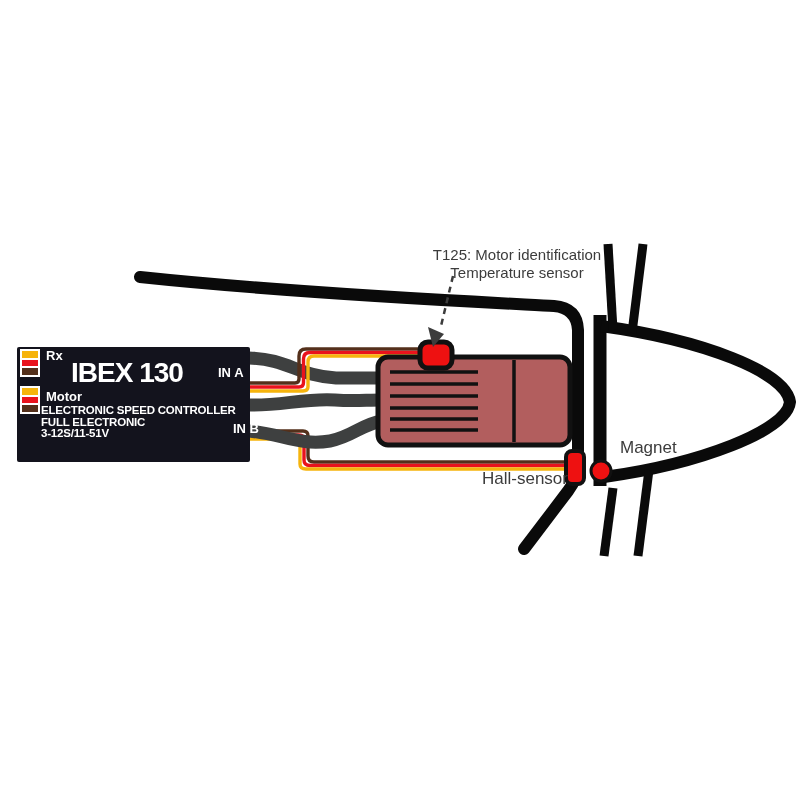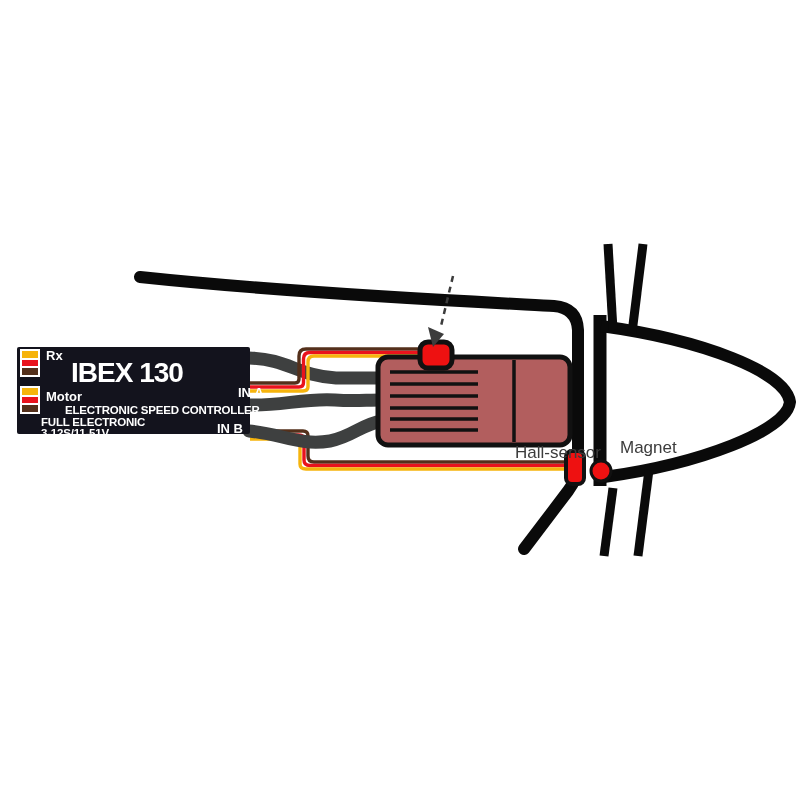--- a/index.html
+++ b/index.html
@@ -2,30 +2,30 @@
 <html style="--outline: #0a0a0a; --phase_wire: #3e4040; --wire_yellow: #F6B40D; --wire_red: #E9131C; --wire_brown: #54301B; --motor_body: #B25E5E; --motor_detail: #111111; --sensor_red: #EE1111; --esc_bg: #13131D; --esc_text: #FFFFFF; --label_text: #3C3C3C;"><head>
 <meta charset="utf-8">
 <style>
   html,body{margin:0;padding:0;}
   body{width:800px;height:800px;background:#ffffff;position:relative;overflow:hidden;
        font-family:"Liberation Sans", sans-serif;}
   .stage{position:absolute;inset:0;width:800px;height:800px;}
   svg.art{position:absolute;left:0;top:0;}
 
   
-  .esc{position:absolute;left:17px;top:347px;width:233px;height:87px;
+  .esc{position:absolute;left:17px;top:347px;width:233px;height:115px;
        background:var(--esc_bg);border-radius:2px;}
   .esc .title{position:absolute;left:54px;top:10px;color:var(--esc_text);
        font-size:28px;font-weight:700;letter-spacing:-1px;white-space:nowrap;}
   .esc .port{position:absolute;color:var(--esc_text);font-size:13px;font-weight:700;white-space:nowrap;}
-  .esc .port.a{left:201px;top:38px;margin-left:20px;}
-  .esc .port.b{left:200px;top:74px;}
+  .esc .port.a{left:201px;top:18px;}
+  .esc .port.b{left:216px;top:74px;}
   .esc .spec{position:absolute;left:24px;color:var(--esc_text);font-size:11.5px;
        font-weight:700;white-space:nowrap;letter-spacing:-0.2px;}
-  .esc .spec.s1{top:57px;padding-left:24px;} .esc .spec.s2{top:68.5px;} .esc .spec.s3{top:80px;}
+  .esc .spec.s1{top:57px;} .esc .spec.s2{top:68.5px;} .esc .spec.s3{top:80px;}
   .conn{position:absolute;left:3px;width:20px;}
   .conn.rx{top:4px;} .conn.data{top:41px;}
   .sq{width:16px;height:6.5px;border:2px solid #ffffff;margin-top:-2px;}
   .sq.y{background:var(--wire_yellow);} .sq.r{background:var(--wire_red);} .sq.b{background:var(--wire_brown);}
   .connlab{position:absolute;color:var(--esc_text);font-size:13px;font-weight:700;white-space:nowrap;}
   .connlab.rx{left:29px;top:1px;} .connlab.data{left:29px;top:42px;}
 
   
   .lbl{position:absolute;color:var(--label_text);font-size:17px;white-space:nowrap;}
   .t125{position:absolute;left:397px;top:246px;width:240px;text-align:center;
@@ -109,15 +109,19 @@
       <div class="sq b"></div>
     </div>
     <div class="connlab data">Motor</div>
 
     <div class="spec s1">ELECTRONIC SPEED CONTROLLER</div>
     <div class="spec s2">FULL ELECTRONIC</div>
     <div class="spec s3">3-12S/11-51V</div>
     <div class="port b">IN B</div>
   </div>
 
-  <div class="lbl" style="left:482px;top:443px;margin-left:33px;">Hall-sensor</div>
+  <div class="t125">
+    <div>T125: Motor identification</div>
+    <div>Temperature sensor</div>
+  </div>
+  <div class="lbl" style="left:482px;top:469px;">Hall-sensor</div>
   <div class="lbl" style="left:620px;top:438px;">Magnet</div>
 </div>
 
 </body></html>

